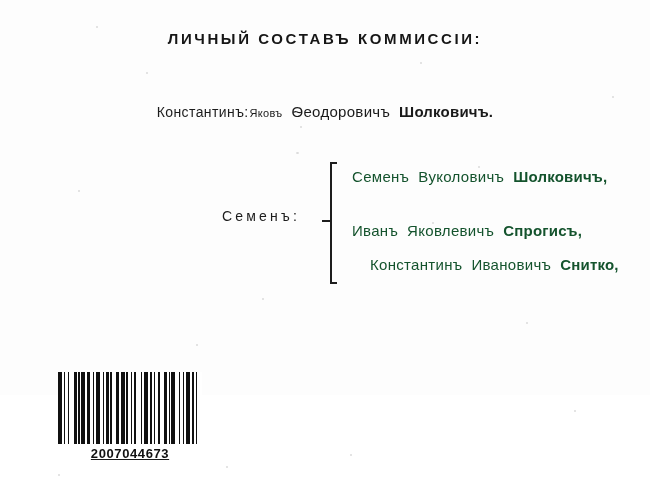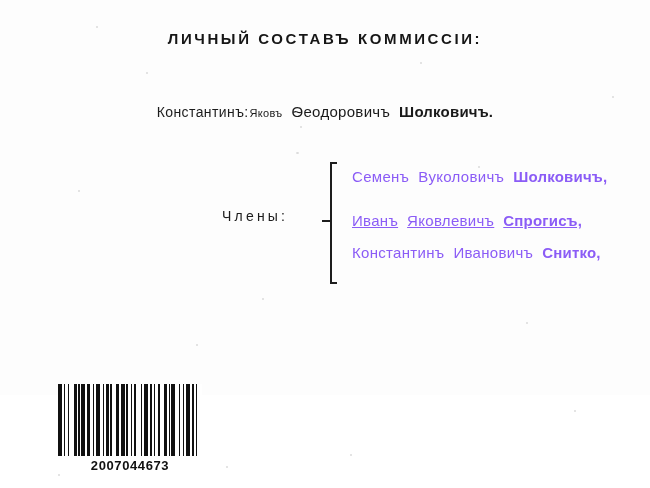--- a/index.html
+++ b/index.html
@@ -120,34 +120,35 @@
     width: 8px;
     height: 2px;
     background: #1d1d1d;
   }
   .member-line {
     position: absolute;
     left: 352px;
     font-family: "Liberation Sans", sans-serif;
     font-size: 15px;
     white-space: nowrap;
-    color: #8b5cf6;
+    color: #14532d;
   }
   .member-line .m-first { letter-spacing: 0.3px; }
   .member-line .m-mid { margin-left: 9px; letter-spacing: 0.3px; }
   .member-line .m-last { margin-left: 9px; font-weight: bold; letter-spacing: 0.2px; }
   .ml0 { top: 10px; }
-  .ml1 { top: 54px; text-decoration: underline; }
-  .ml2 { top: 86px; }
+  .ml1 { top: 64px; }
+  .ml2 { top: 98px; margin-left: 18px; }
 
   .barcode-wrap {
     position: absolute;
     left: 58px;
-    top: 384px;
+    top: 372px;
     width: 144px;
+    text-decoration: underline;
   }
   .barcode {
     position: relative;
     height: 72px;
     width: 144px;
     background: #ffffff;
   }
   .bar {
     position: absolute;
     top: 0;
@@ -187,21 +188,21 @@
   <div class="speck" style="left:196px;top:344px;width:2px;height:2px;"></div>
   <div class="speck" style="left:478px;top:166px;width:2px;height:2px;"></div>
 
   <div class="heading">ЛИЧНЫЙ СОСТАВЪ КОММИССІИ:</div>
 
   <div class="chair-row">
     <span class="chair-label">Константинъ:</span><span class="chair-first">Яковъ</span><span class="chair-mid">Ѳеодоровичъ</span><span class="chair-last">Шолковичъ.</span>
   </div>
 
   <div class="members-block">
-    <div class="members-label">Члены:</div>
+    <div class="members-label">Семенъ:</div>
 
     <div class="brace-bar"></div>
     <div class="brace-tip-top"></div>
     <div class="brace-tip-bot"></div>
     <div class="brace-mid"></div>
 
     <div class="member-line ml0">
       <span class="m-first">Семенъ</span><span class="m-mid">Вуколовичъ</span><span class="m-last">Шолковичъ,</span>
     </div>
 

